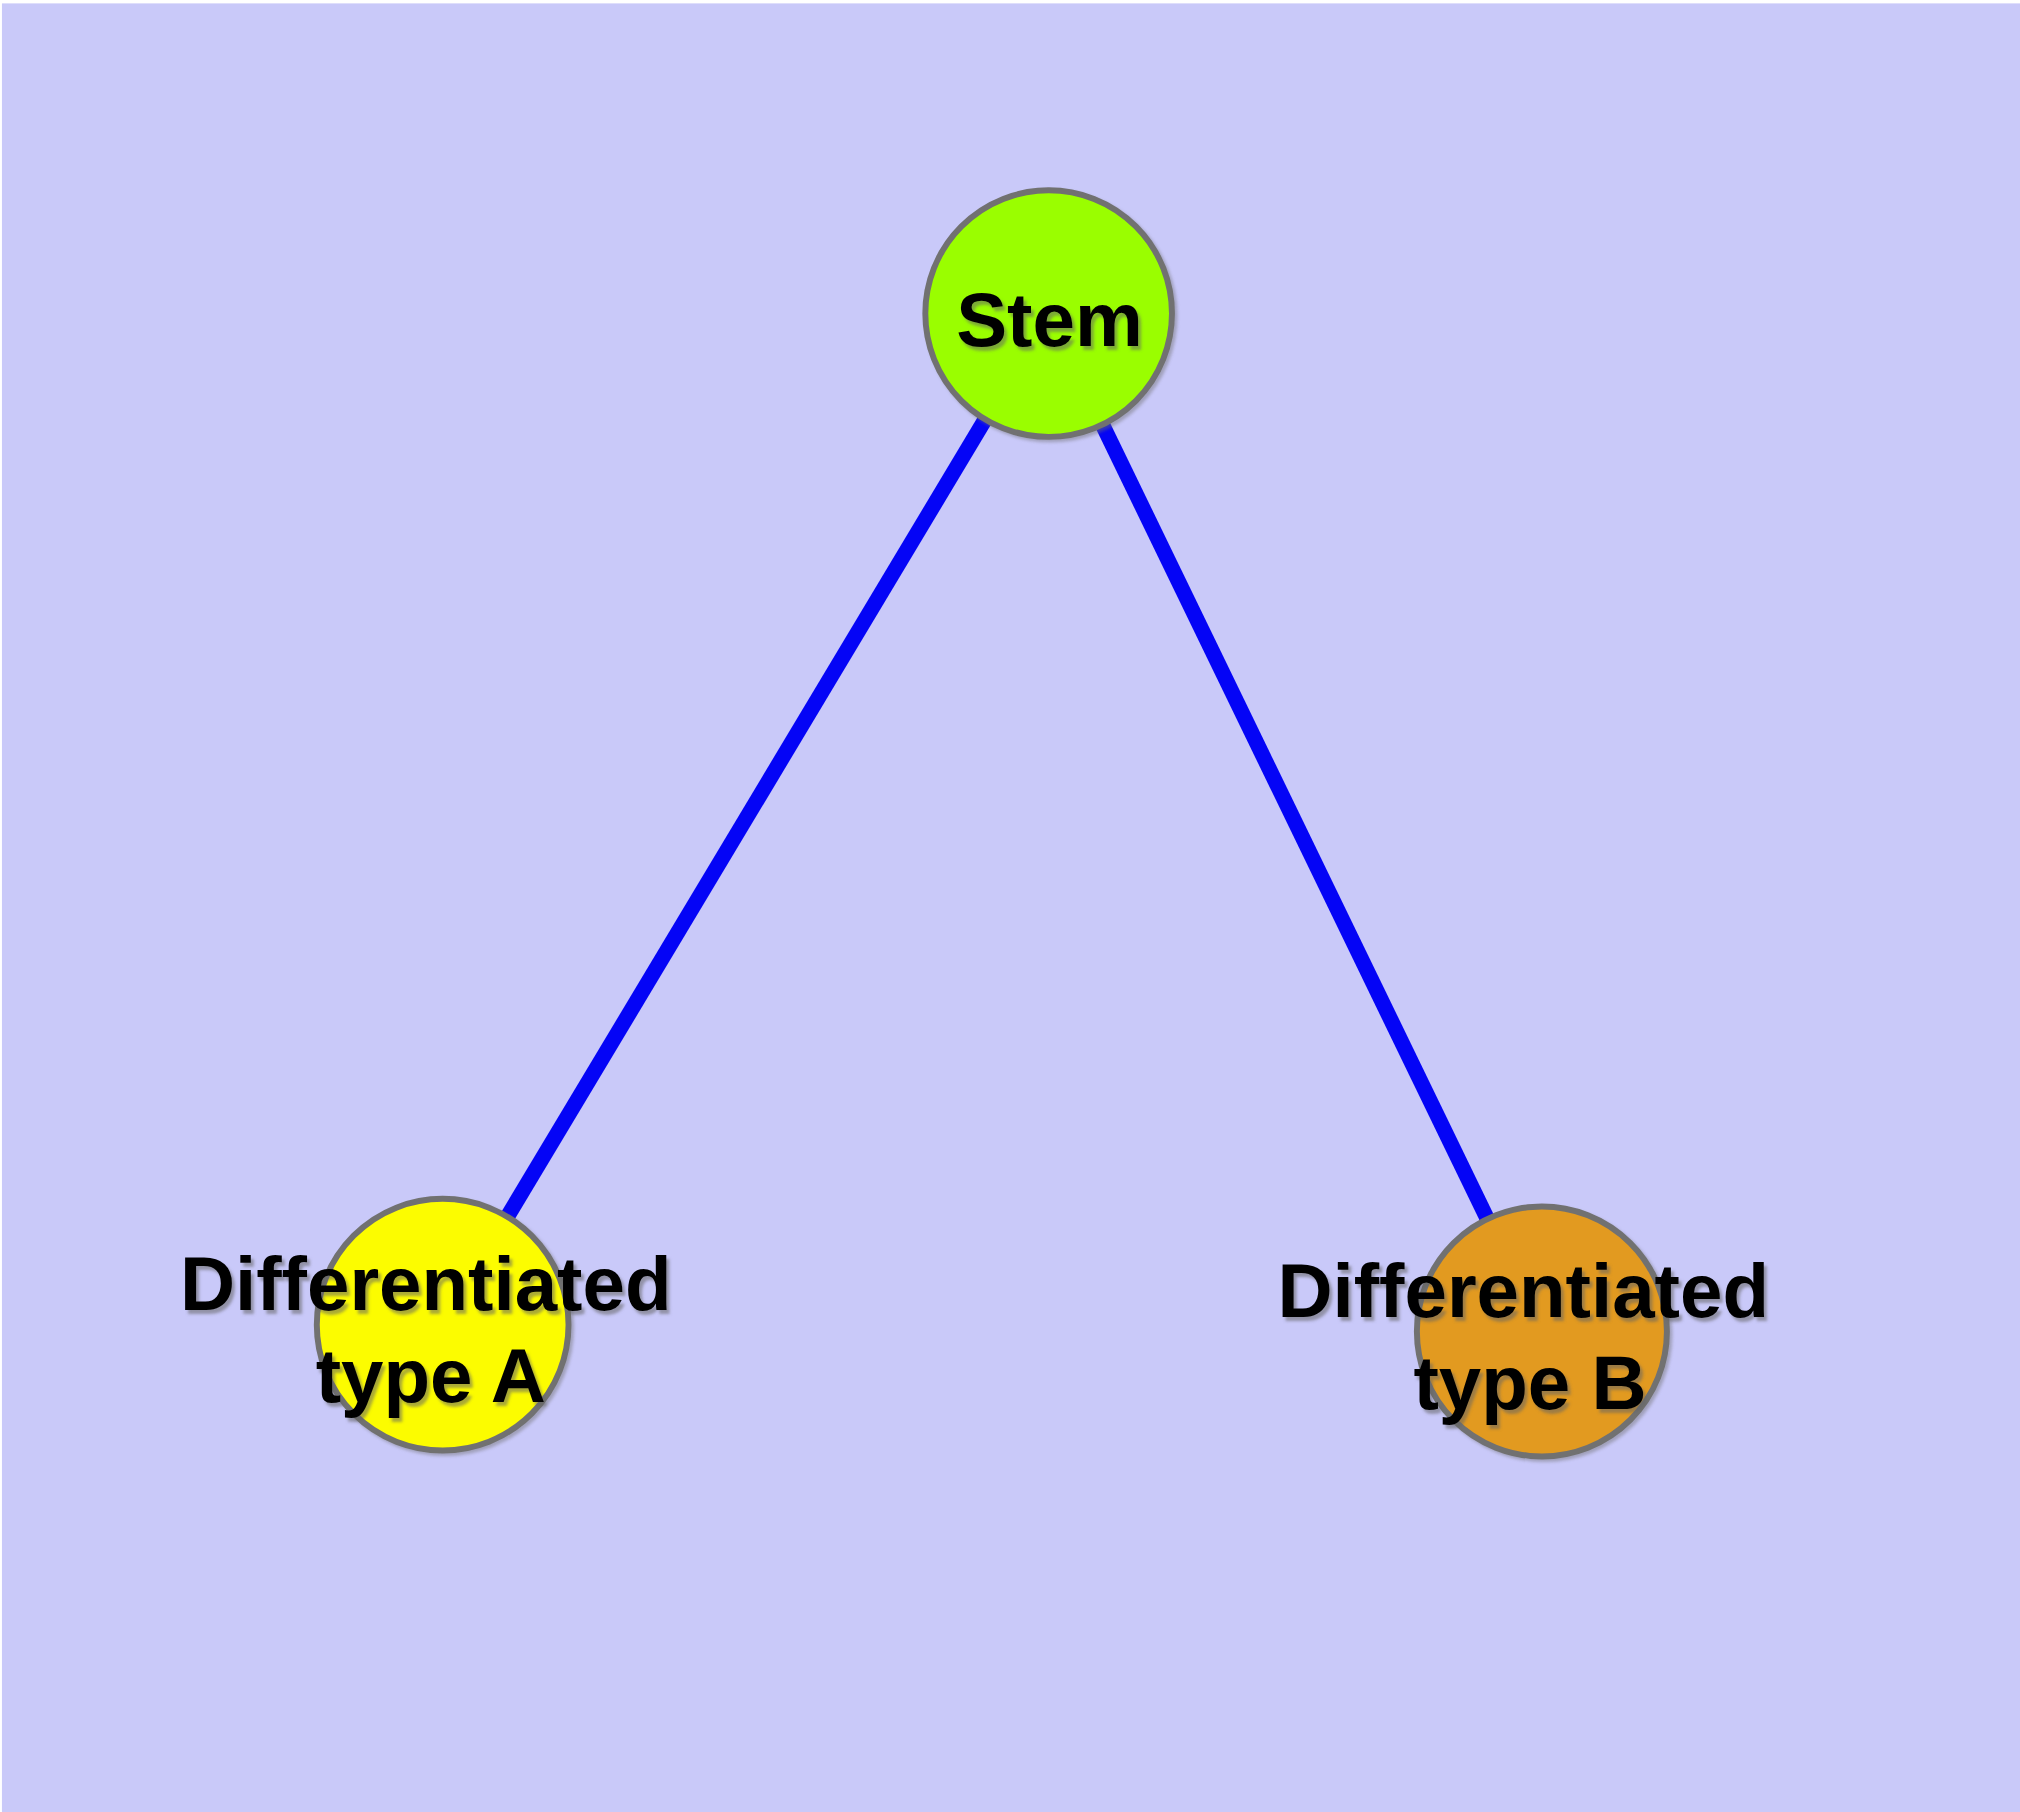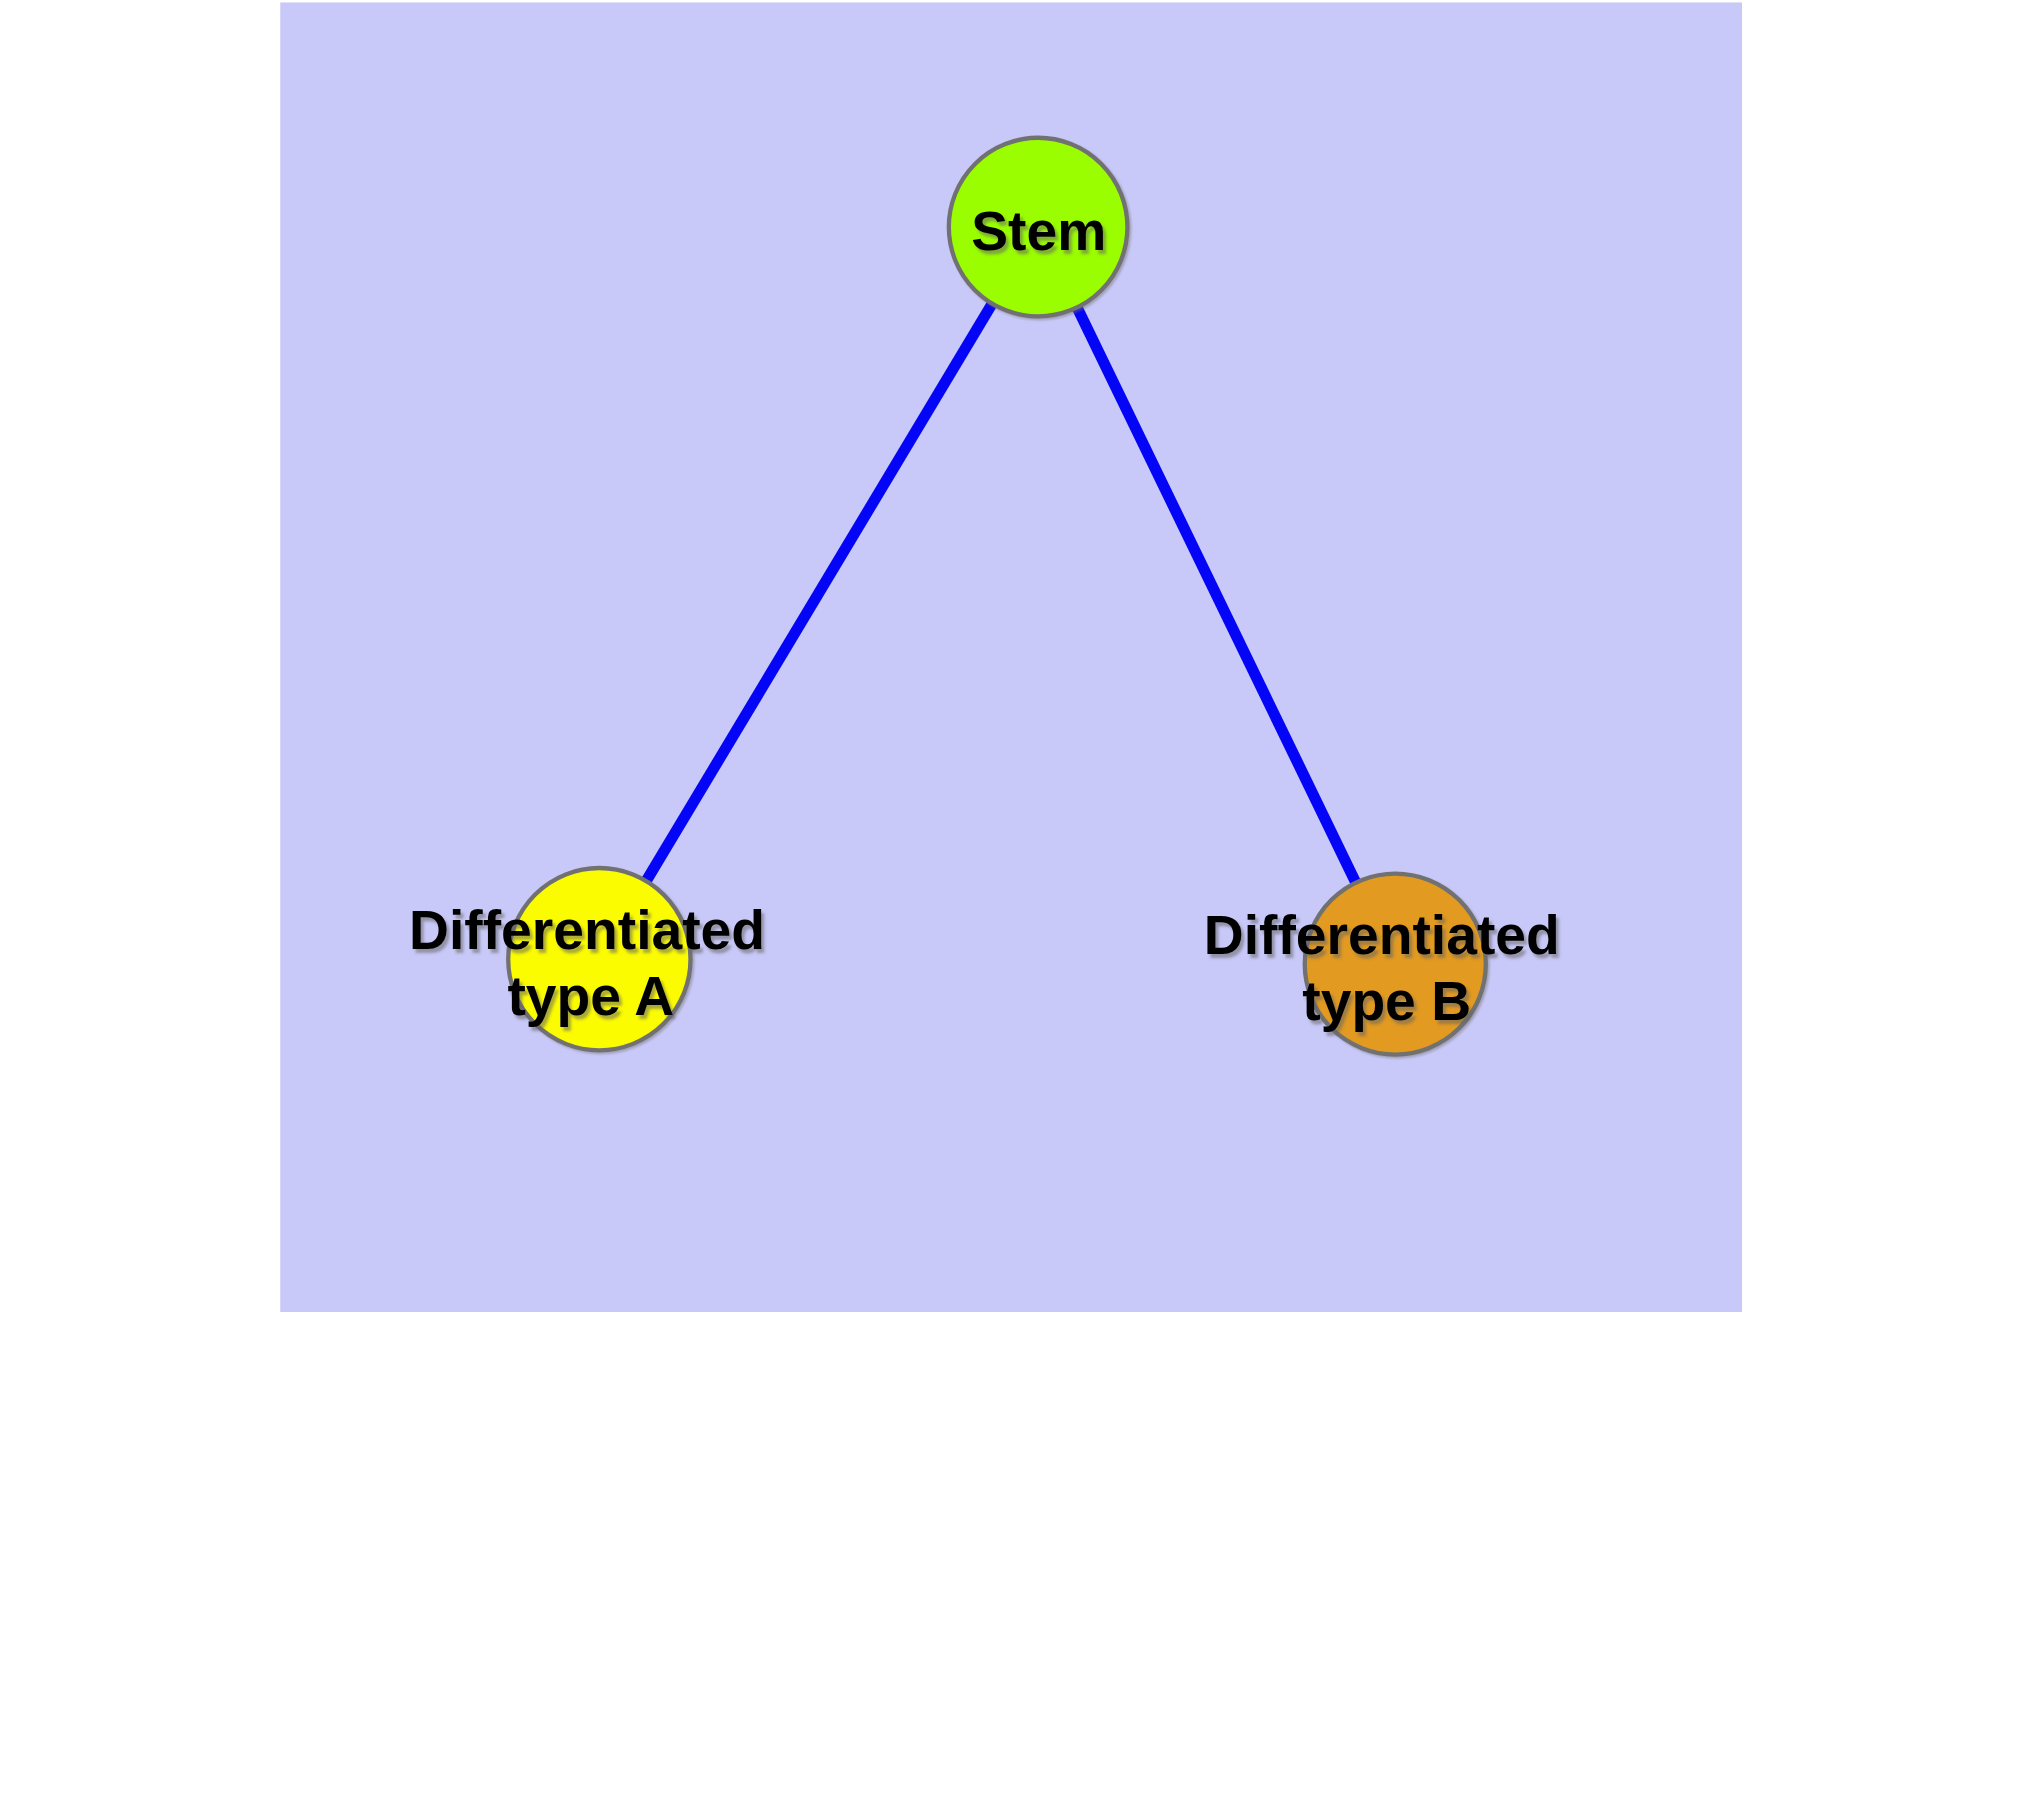--- a/index.html
+++ b/index.html
@@ -3,21 +3,21 @@
 <meta charset="utf-8">
 <style>
   html, body {
     margin: 0;
     padding: 0;
     background: #ffffff;
   }
   .page {
     position: relative;
     width: 2021px;
-    height: 1312px;
+    height: 1812px;
     background: #ffffff;
     overflow: hidden;
     font-family: "Liberation Sans", sans-serif;
   }
   .page svg {
     position: absolute;
     inset: 0;
     width: 100%;
     height: 100%;
     display: block;

